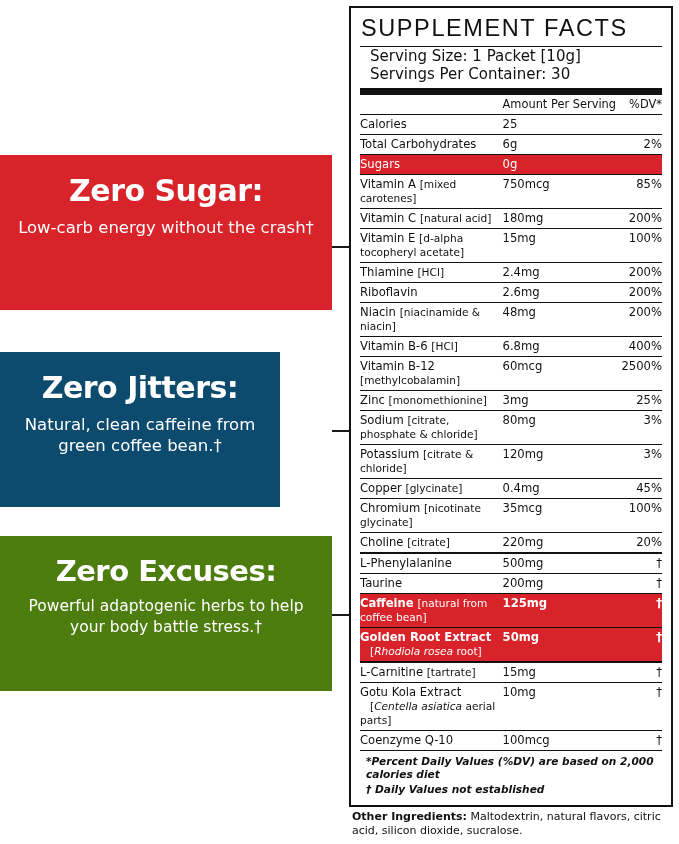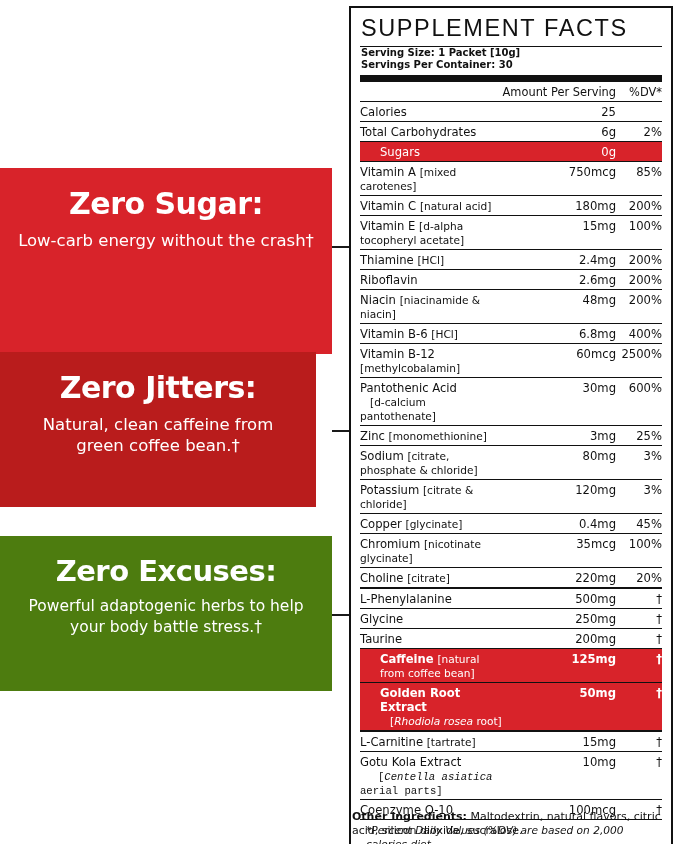--- a/index.html
+++ b/index.html
@@ -26,22 +26,22 @@
   }
   .claim-card {
     position: absolute;
     left: 0;
     background: #d8232a;
     color: #ffffff;
     padding: 14px 18px 18px 18px;
     box-sizing: border-box;
     text-align: center;
   }
-  .claim-card.card-0 { top: 168px; width: 332px; height: 186px; }
-  .claim-card.card-1 { top: 352px; width: 316px; height: 155px; background:#b91c1c;}
+  .claim-card.card-0 { top: 155px; width: 332px; height: 155px; }
+  .claim-card.card-1 { top: 352px; width: 280px; height: 155px; background:#0c4a6e;}
   .claim-card.card-2 { top: 536px; width: 332px; height: 155px; background:#4d7c0f;}
 
   .claim-title {
     font-family: "DejaVu Sans", sans-serif;
     font-weight: bold;
     font-size: 30px;
     line-height: 1.05;
     letter-spacing: -0.5px;
     margin: 6px 0 10px 0;
     white-space: nowrap;
@@ -72,24 +72,23 @@
   .panel-title {
     font-family: Liberation Sans, sans-serif;
     font-size: 23.5px;
     letter-spacing: 1.6px;
     font-weight: normal;
     text-align: left;
     margin: 1px 0 4px 1px;
     color: #111;
   }
   .serving-line {
-    font-size: 10px;
+    font-size: 15px;
     line-height: 1.22;
-    margin-left: 1px;
-    font-weight: bold;
+    margin-left: 10px;
   }
   .rule-thick {
     height: 7px;
     background: #111111;
     margin: 4px 0 0 0;
   }
   .rule-thin {
     height: 1px;
     background: #111111;
   }
@@ -98,48 +97,49 @@
     width: 100%;
     border-collapse: collapse;
     font-size: 11.6px;
   }
   table.facts td {
     padding: 2.5px 0 2.5px 0;
     vertical-align: top;
     border-bottom: 1px solid #111111;
   }
   td.nm { text-align: left; padding-left: 2px; padding-right: 4px; }
-  td.amt { text-align: right; width: 66px; white-space: nowrap; padding-right: 5px;}
+  td.amt { width: 66px; white-space: nowrap; padding-right: 5px;}
   td.dv { text-align: right; width: 46px; white-space: nowrap; padding-right: 2px;}
 
   .hdr-row td {
     border-bottom: 2.5px solid #111111;
     font-size: 11.4px;
     padding-bottom: 2px;
   }
   .hdr-amt { text-align: right; margin-top: 36px; }
   .sub {
     font-size: 10.6px;
   }
   .ital { font-style: italic; }
   .bold { font-weight: bold; }
 
   tr.hl td {
     background: #d8232a;
     color: #ffffff;
     border-bottom: 1px solid #111111;
   }
-  tr.hl td.nm { padding-left: 20px; }
+  tr.hl td.nm { padding-left: 0; }
   tr.group-end td { border-bottom: 2.5px solid #111111; }
 
   .footnotes {
     font-size: 10.6px;
     line-height: 1.3;
     padding: 4px 2px 1px 6px;
     font-style: italic;
+    font-weight: bold;
   }
   .other-ing {
     position: absolute;
     left: 352px;
     width: 322px;
     font-size: 11px;
     line-height: 1.3;
   }
 </style>
 </head>
@@ -230,25 +230,20 @@
           <td class="nm"><span>Vitamin B-6</span> <span class="sub">[HCl]</span></td>
           <td class="amt">6.8mg</td>
           <td class="dv">400%</td>
         </tr>
         <tr>
           <td class="nm"><span>Vitamin B-12</span> <span class="sub">[methylcobalamin]</span></td>
           <td class="amt">60mcg</td>
           <td class="dv">2500%</td>
         </tr>
         <tr>
-          <td class="nm"><span>Pantothenic Acid</span><br><span class="sub" style="margin-left: 10px;">[d-calcium pantothenate]</span></td>
-          <td class="amt">30mg</td>
-          <td class="dv">600%</td>
-        </tr>
-        <tr>
           <td class="nm"><span>Zinc</span> <span class="sub">[monomethionine]</span></td>
           <td class="amt">3mg</td>
           <td class="dv">25%</td>
         </tr>
         <tr>
           <td class="nm"><span>Sodium</span> <span class="sub">[citrate, phosphate &amp; chloride]</span></td>
           <td class="amt">80mg</td>
           <td class="dv">3%</td>
         </tr>
         <tr>
@@ -270,46 +265,41 @@
           <td class="nm"><span>Choline</span> <span class="sub">[citrate]</span></td>
           <td class="amt">220mg</td>
           <td class="dv">20%</td>
         </tr>
         <tr>
           <td class="nm"><span>L-Phenylalanine</span></td>
           <td class="amt">500mg</td>
           <td class="dv">†</td>
         </tr>
         <tr>
-          <td class="nm"><span>Glycine</span></td>
-          <td class="amt">250mg</td>
-          <td class="dv">†</td>
-        </tr>
-        <tr>
           <td class="nm"><span>Taurine</span></td>
           <td class="amt">200mg</td>
           <td class="dv">†</td>
         </tr>
         <tr class="hl ">
           <td class="nm"><span class="bold">Caffeine</span> <span class="sub">[natural from coffee bean]</span></td>
           <td class="amt bold">125mg</td>
           <td class="dv bold">†</td>
         </tr>
         <tr class="hl  group-end">
           <td class="nm"><span class="bold">Golden Root Extract</span><br><span class="sub" style="margin-left: 10px;">[<span class="ital">Rhodiola rosea</span> root]</span></td>
           <td class="amt bold">50mg</td>
           <td class="dv bold">†</td>
         </tr>
         <tr>
           <td class="nm"><span>L-Carnitine</span> <span class="sub">[tartrate]</span></td>
           <td class="amt">15mg</td>
           <td class="dv">†</td>
         </tr>
         <tr>
-          <td class="nm"><span>Gotu Kola Extract</span><br><span class="sub" style="margin-left: 18px; font-family: Liberation Mono, monospace;">[<span class="ital">Centella asiatica</span> aerial parts]</span></td>
+          <td class="nm"><span>Gotu Kola Extract</span><br><span class="sub" style="margin-left: 10px;">[<span class="ital">Centella asiatica</span> aerial parts]</span></td>
           <td class="amt">10mg</td>
           <td class="dv">†</td>
         </tr>
         <tr>
           <td class="nm"><span>Coenzyme Q-10</span></td>
           <td class="amt">100mcg</td>
           <td class="dv">†</td>
         </tr>
       </tbody>
   </table>

